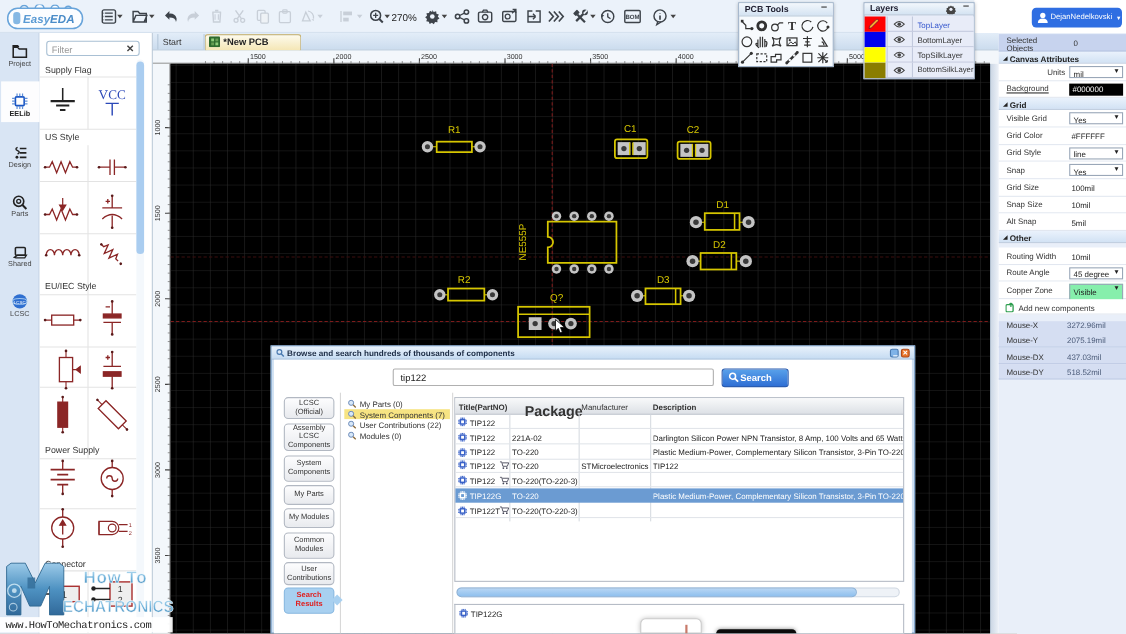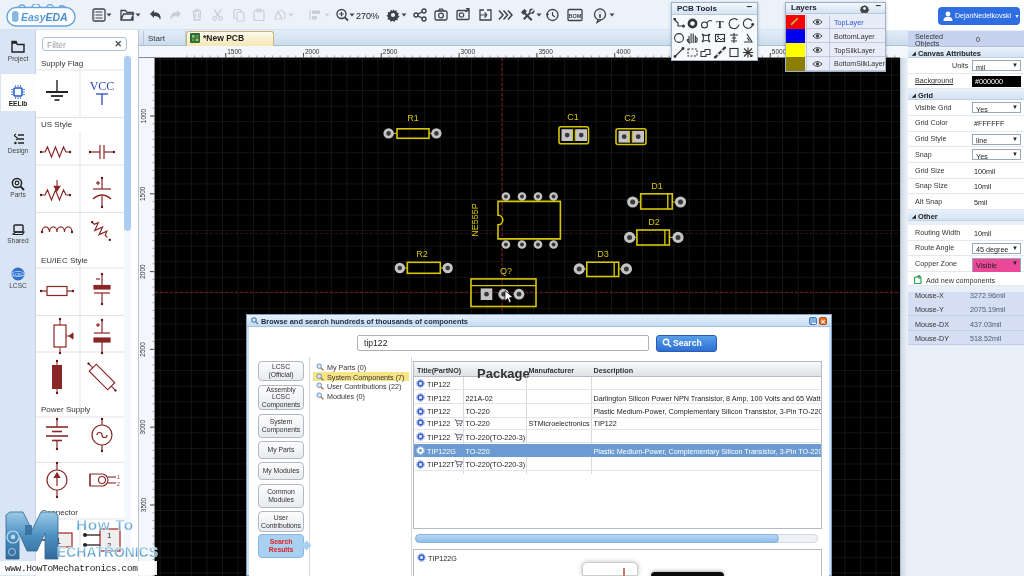--- a/index.html
+++ b/index.html
@@ -697,21 +697,21 @@
 <div class="abs" style="left:908px;top:210.09999999999994px;width:116px;height:10.8px;background:linear-gradient(#eaf2fc,#d2e2f4);border-bottom:1px solid #c2cfe0;"></div>
     <div class="abs" style="left:912px;top:212.09999999999994px;font-size:7.4px;font-weight:bold;color:#222;"><span style="font-size:5px;vertical-align:1.5px;">◢</span>&nbsp;Other</div>
 <div class="abs" style="left:908px;top:224.99999999999994px;width:116px;height:15.7px;background:#fff;border-bottom:1px solid #e2e7f0;"></div>
     <div class="abs" style="left:915px;top:228.49999999999994px;width:62px;font-size:7.2px;color:#333;line-height:7.5px;">Routing Width</div>
     <div class="abs" style="left:974px;top:228.49999999999994px;width:46px;font-size:7.2px;color:#222;">10mil</div>
 <div class="abs" style="left:908px;top:240.69999999999993px;width:116px;height:15.7px;background:#fff;border-bottom:1px solid #e2e7f0;"></div>
     <div class="abs" style="left:915px;top:244.19999999999993px;width:62px;font-size:7.2px;color:#333;line-height:7.5px;">Route Angle</div>
     <div class="abs" style="left:972px;top:242.69999999999993px;width:49px;height:11px;background:#fff;border:1px solid #9aa7b8;font-size:7.2px;color:#222;padding:1.5px 0 0 3px;">45 degree<span style="position:absolute;right:2px;top:1px;font-size:6px;color:#222;">▼</span></div>
 <div class="abs" style="left:908px;top:256.3999999999999px;width:116px;height:15.7px;background:#fff;border-bottom:1px solid #e2e7f0;"></div>
     <div class="abs" style="left:915px;top:259.8999999999999px;width:62px;font-size:7.2px;color:#333;line-height:7.5px;">Copper Zone</div>
-    <div class="abs" style="left:972px;top:258.3999999999999px;width:49px;height:16px;background:#ec4899;border:1px solid #9aa7b8;font-size:7.2px;color:#222;padding:1.5px 0 0 3px;">Visible<span style="position:absolute;right:2px;top:1px;font-size:6px;color:#222;">▼</span></div>
+    <div class="abs" style="left:972px;top:258.3999999999999px;width:49px;height:16px;background:#86efac;border:1px solid #9aa7b8;font-size:7.2px;color:#222;padding:1.5px 0 0 3px;">Visible<span style="position:absolute;right:2px;top:1px;font-size:6px;color:#222;">▼</span></div>
 <div class="abs" style="left:908px;top:272.09999999999997px;width:116px;height:14px;background:#fff;border-bottom:1px solid #e2e7f0;"></div>
 <svg class="abs" style="left:914px;top:275.09999999999997px;" width="9" height="9" viewBox="0 0 9 9">
       <rect x="0.5" y="2" width="6.5" height="6.5" rx="1" fill="none" stroke="#2e9e4f" stroke-width="1.2"></rect>
       <path d="M5 4 V0.5 M3.2 2 L5 0.5 L6.8 2" stroke="#2e9e4f" fill="none" stroke-width="1.1"></path>
     </svg>
 <div class="abs" style="left:926px;top:275.59999999999997px;font-size:7.2px;color:#333;">Add new components</div>
 <div class="abs" style="left:908px;top:291.6px;width:116px;height:14.4px;background:#d5def2;border-bottom:1px solid #c2cde6;"></div>
 <div class="abs" style="left:915px;top:291.0px;font-size:7.2px;color:#333;">Mouse-X</div>
 <div class="abs" style="left:970px;top:291.0px;font-size:7.2px;color:#4a5a78;">3272.96mil</div>
 <div class="abs" style="left:908px;top:301.9px;width:116px;height:14.4px;background:#d5def2;border-bottom:1px solid #c2cde6;"></div>
@@ -912,21 +912,21 @@
 <span class="abs" style="left:327px;top:382.2px;font-size:7.2px;color:#333;">User Contributions (22)</span>
 <svg width="8" height="8" viewBox="0 0 8 8" style="position:absolute;left:316px;top:391.8px;">
       <circle cx="3.2" cy="3.2" r="2.3" fill="#d8e8f8" stroke="#6a8ab8" stroke-width="0.9"></circle>
       <line x1="5" y1="5" x2="7.4" y2="7.4" stroke="#8a6a3a" stroke-width="1.2"></line>
     </svg>
 <span class="abs" style="left:327px;top:391.8px;font-size:7.2px;color:#333;">Modules (0)</span>
 <div class="abs" style="left:412.8px;top:360.7px;width:409.2px;height:168.3px;background:#fff;border:1px solid #b6bcc6;"></div>
 <div class="abs" style="left:413.8px;top:361.7px;width:407.2px;height:15px;background:linear-gradient(#f8f9fa,#dde1e6);border-bottom:1px solid #b6bcc6;"></div>
 <span class="abs" style="left:417px;top:365.5px;font-size:7.2px;font-weight:bold;color:#333;">Title(PartNO)</span>
 <span class="abs" style="left:477px;top:365.5px;font-size:13px;font-weight:bold;color:#333;">Package</span>
-<span class="abs" style="left:528.5px;top:365.5px;font-size:7.2px;font-weight:bold;color:#333;">Manufacturer</span>
+<span class="abs" style="left:528.5px;top:365.5px;font-size:7.2px;font-weight:normal;color:#333;">Manufacturer</span>
 <span class="abs" style="left:593.5px;top:365.5px;font-size:7.2px;font-weight:bold;color:#333;">Description</span>
 <div class="abs" style="left:462.5px;top:376.7px;width:1px;height:97px;background:#d8dce2;"></div>
 <div class="abs" style="left:525.7px;top:376.7px;width:1px;height:97px;background:#d8dce2;"></div>
 <div class="abs" style="left:590.5px;top:376.7px;width:1px;height:97px;background:#d8dce2;"></div>
 <div class="abs" style="left:413.8px;top:376.7px;width:407.2px;height:13.8px;border-bottom:1px solid #e2e5ea;"></div>
 <svg width="9" height="9" viewBox="0 0 16 16" style="position:absolute;left:416px;top:379.2px;">
       <rect x="4.5" y="4.5" width="7" height="7" fill="none" stroke="#3a62c8" stroke-width="2.4"></rect>
       <line x1="5.5" y1="1" x2="5.5" y2="3.4" stroke="#3a62c8" stroke-width="1.6"></line>
       <line x1="8" y1="1" x2="8" y2="3.4" stroke="#3a62c8" stroke-width="1.6"></line>
       <line x1="10.5" y1="1" x2="10.5" y2="3.4" stroke="#3a62c8" stroke-width="1.6"></line>

